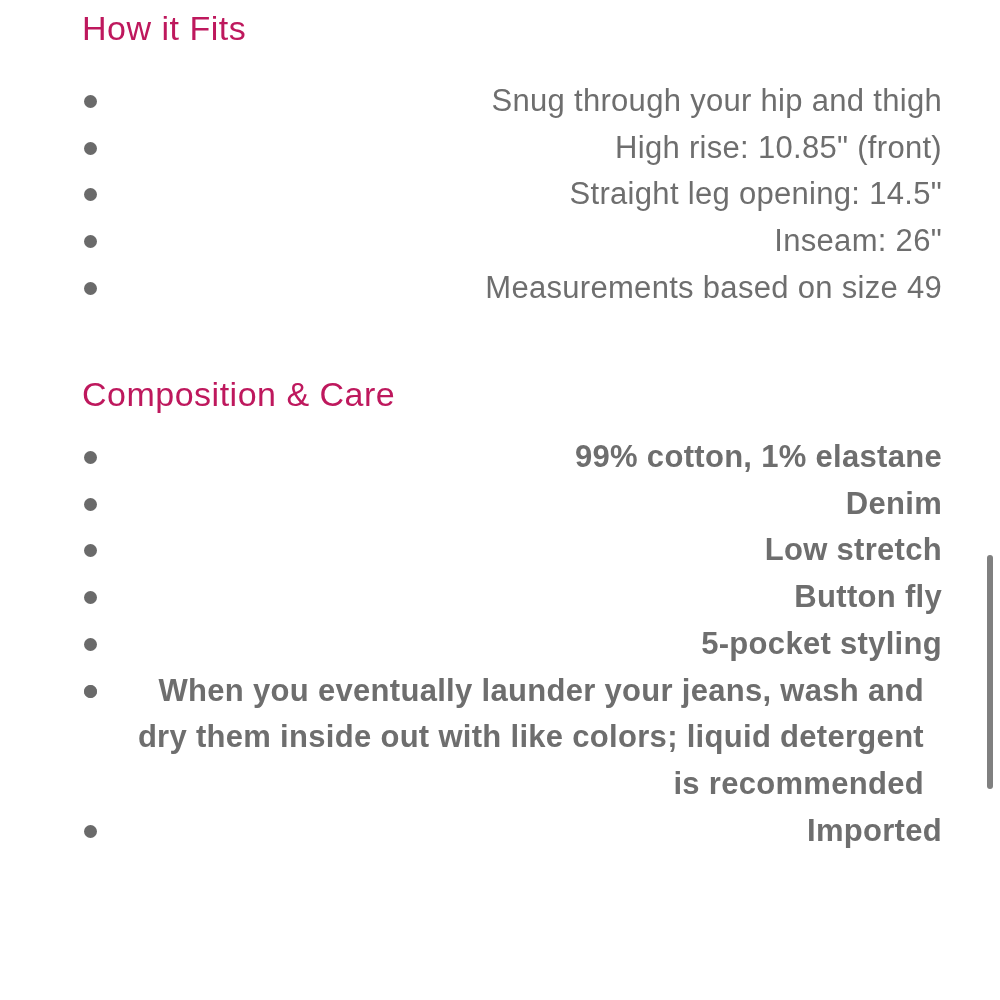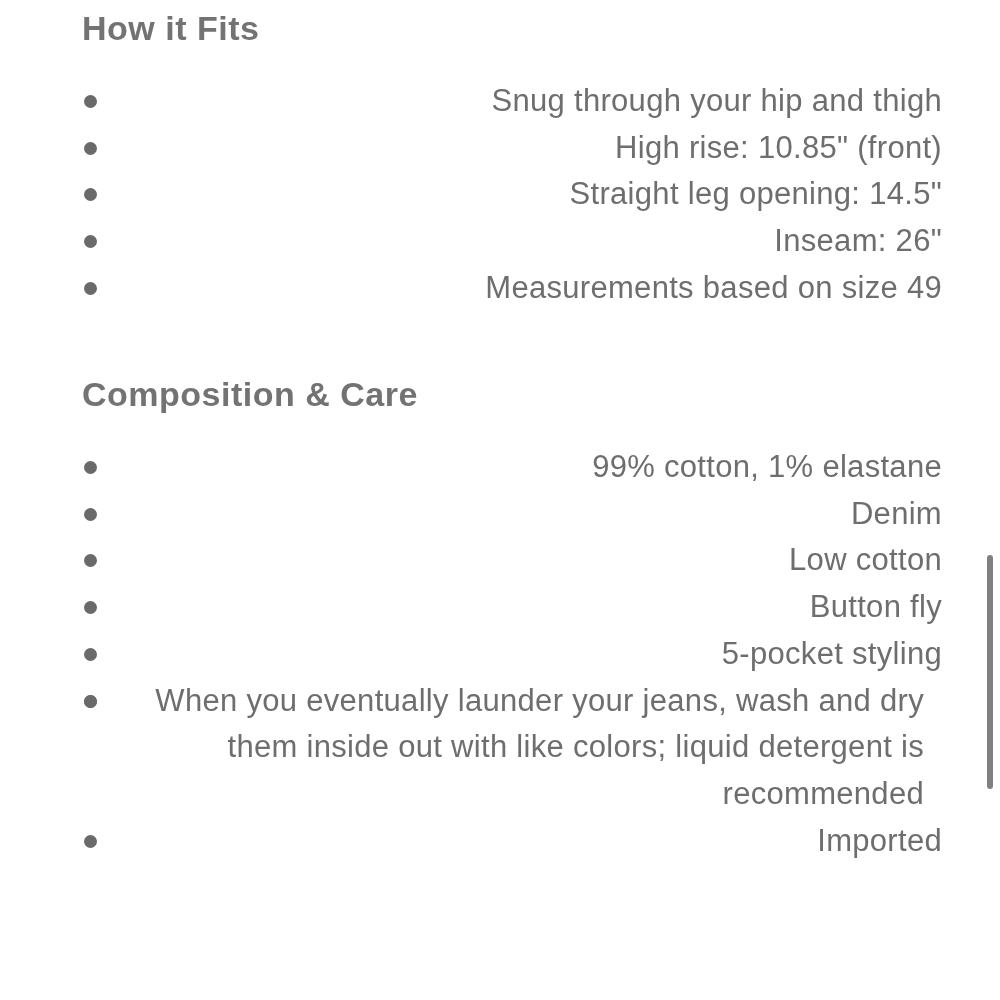--- a/index.html
+++ b/index.html
@@ -1,18 +1,18 @@
 <!DOCTYPE html>
 <html><head>
 <meta charset="utf-8">
 <style>
   html, body { margin:0; padding:0; background:#ffffff; }
   body { width:1000px; height:1000px; position:relative; overflow:hidden; font-family:"Liberation Sans", sans-serif; }
   .section { position:absolute; left:82px; width:860px; }
-  h2 { margin:0; font-family:"Liberation Sans", sans-serif; font-weight:bold; font-size:34px; color:#737373; letter-spacing:0.5px; line-height:40px; }
+  h2 { margin:0; font-family:"Liberation Sans", sans-serif; font-weight:normal; font-size:34px; color:#be185d; letter-spacing:0.5px; line-height:40px; }
   ul { list-style:none; margin:0; padding:0; }
   li { position:relative; padding-left:42px; font-size:31px; line-height:46.7px; color:#6e6e6e; letter-spacing:0.3px;text-align:right; }
   li .bullet { position:absolute; left:2px; top:17px; width:13px; height:13px; border-radius:50%; background:#6a6a6a; }
   .scrollbar { position:absolute; left:987px; top:555px; width:6px; height:234px; border-radius:3px; background:#808080; }
 </style>
 </head>
 <body>
 
 <div class="section" style="top:8px;">
   <h2>How it Fits</h2>
@@ -20,24 +20,24 @@
     <li><span class="bullet"></span><span>Snug through your hip and thigh</span></li>
     <li><span class="bullet"></span><span>High rise: 10.85" (front)</span></li>
     <li><span class="bullet"></span><span>Straight leg opening: 14.5"</span></li>
     <li><span class="bullet"></span><span>Inseam: 26"</span></li>
     <li><span class="bullet"></span><span>Measurements based on size 49</span></li>
   </ul>
 </div>
 
 <div class="section" style="top:374px;">
   <h2>Composition &amp; Care</h2>
-  <ul style="margin-top:30px;">
+  <ul style="margin-top:20px;font-weight:bold;">
     <li><span class="bullet"></span><span>99% cotton, 1% elastane</span></li>
     <li><span class="bullet"></span><span>Denim</span></li>
-    <li><span class="bullet"></span><span>Low cotton</span></li>
+    <li><span class="bullet"></span><span>Low stretch</span></li>
     <li><span class="bullet"></span><span>Button fly</span></li>
     <li><span class="bullet"></span><span>5-pocket styling</span></li>
     <li style="width:790px;"><span class="bullet"></span></li>
     <li style="width:800px;"><span class="bullet"></span><span>When you eventually launder your jeans, wash and dry them inside out with like colors; liquid detergent is recommended</span></li>
     <li><span class="bullet"></span><span>Imported</span></li>
   </ul>
 </div>
 
 <div class="scrollbar"></div>
 

